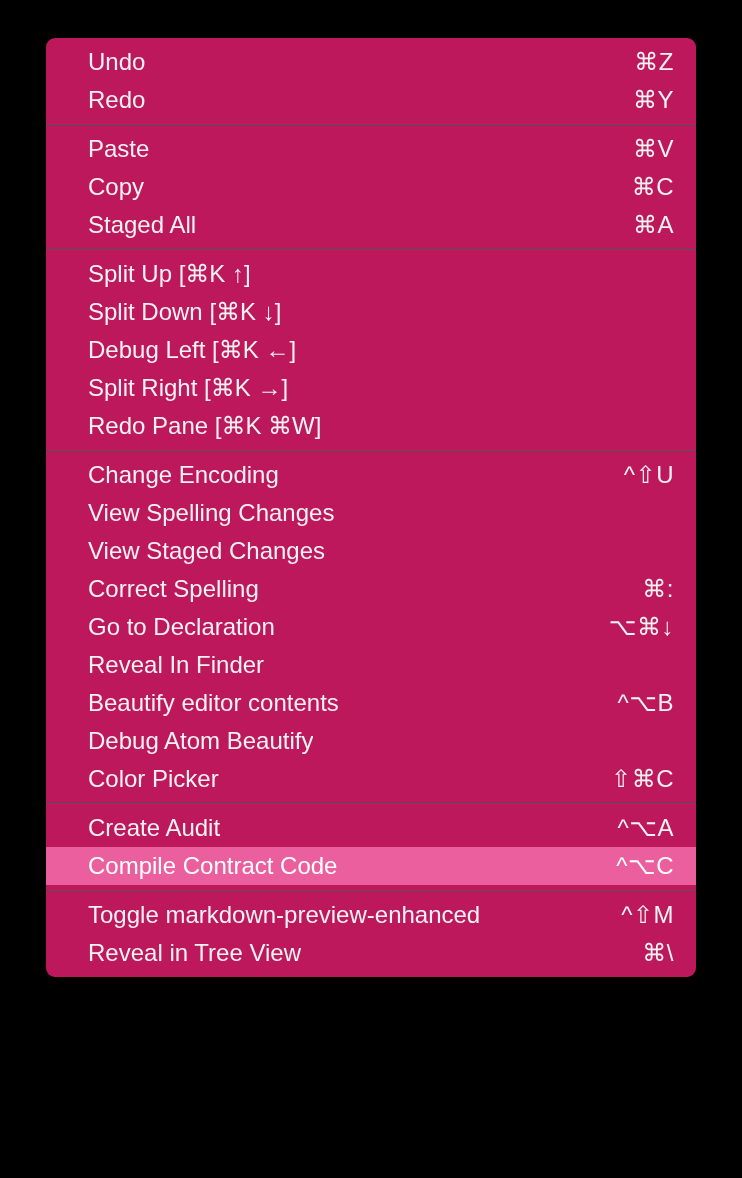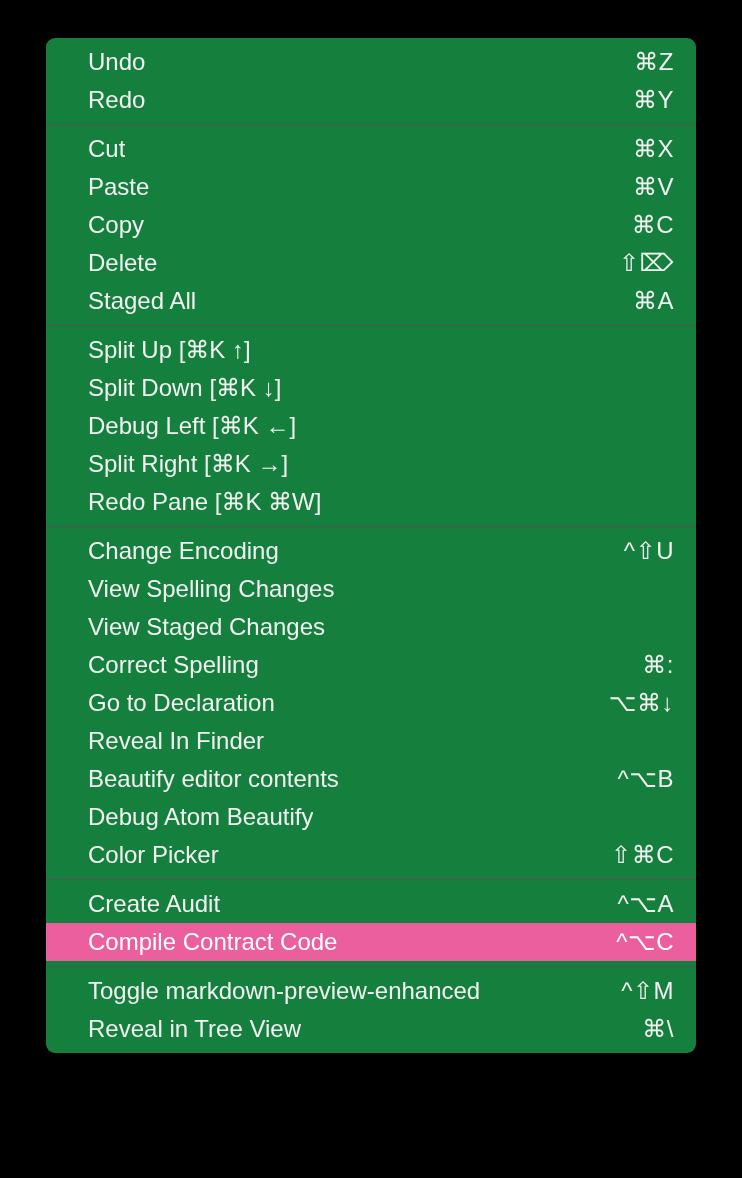--- a/index.html
+++ b/index.html
@@ -13,21 +13,21 @@
   body {
     font-family: "Liberation Sans", sans-serif;
     -webkit-font-smoothing: antialiased;
   }
 
   #context-menu {
     position: absolute;
     left: 46px;
     top: 38px;
     width: 650px;
-    background: #15803d;
+    background: #be185d;
     border-radius: 9px;
     box-shadow: 0 3px 14px rgba(0,0,0,0.65);
     padding: 5px 0 5px 0;
     box-sizing: border-box;
     overflow: hidden;
   }
 
   .menu-section {
     padding: 0;
   }
@@ -86,34 +86,26 @@
         <span class="item-shortcut">⌘Z</span>
       </div>
       <div class="menu-item">
         <span class="item-label">Redo</span>
         <span class="item-shortcut">⌘Y</span>
       </div>
     </div>
     <div class="separator"></div>
     <div class="menu-section">
       <div class="menu-item">
-        <span class="item-label">Cut</span>
-        <span class="item-shortcut">⌘X</span>
-      </div>
-      <div class="menu-item">
         <span class="item-label">Paste</span>
         <span class="item-shortcut">⌘V</span>
       </div>
       <div class="menu-item">
         <span class="item-label">Copy</span>
         <span class="item-shortcut">⌘C</span>
-      </div>
-      <div class="menu-item">
-        <span class="item-label">Delete</span>
-        <span class="item-shortcut">⇧⌦</span>
       </div>
       <div class="menu-item">
         <span class="item-label">Staged All</span>
         <span class="item-shortcut">⌘A</span>
       </div>
     </div>
     <div class="separator"></div>
     <div class="menu-section">
       <div class="menu-item">
         <span class="item-label">Split Up [⌘K ↑]</span>

